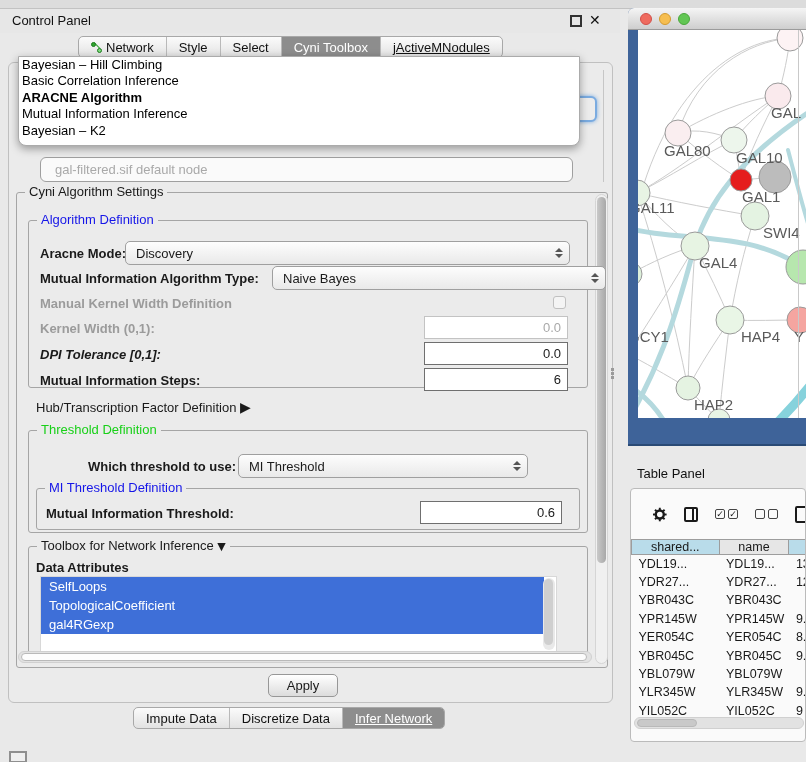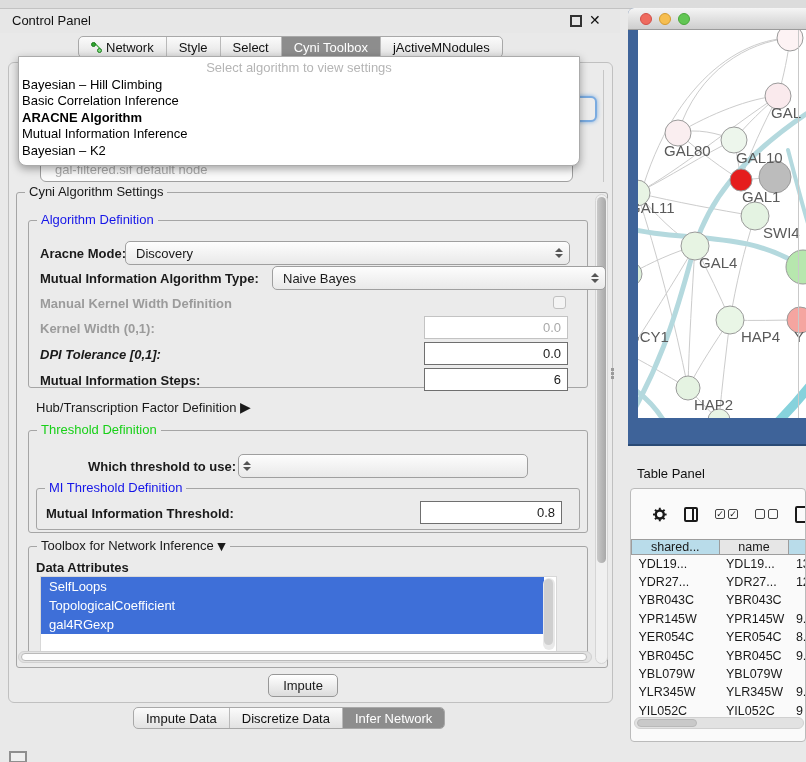--- a/index.html
+++ b/index.html
@@ -13,21 +13,21 @@
   #top-strip { left:0; top:0; width:806px; height:9px; background:#dcdcdc; border-bottom:1px solid #c2c2c2; }
   #cp-titlebar { left:0; top:9px; width:620px; height:24px; background:#e7e7e7; }
   #cp-title { left:12px; top:4px; font-size:13px; color:#111; }
   #cp-float { left:570px; top:6px; width:12px; height:12px; border:2px solid #333; background:transparent; }
   #cp-close { left:589px; top:3px; font-size:14px; font-weight:bold; color:#111; }
 
   
   .tabgroup { display:flex; border:1px solid #a8a8a8; border-radius:5px; overflow:hidden;
               background:linear-gradient(#fbfbfb,#e2e2e2); height:22px; }
   .tab { padding:3px 12px 0 12px; border-right:1px solid #b9b9b9; color:#111; white-space:nowrap; cursor:default; }
-  .tab:last-child { border-right:none; }
+  .tab:last-child { border-right:none;text-decoration:underline; }
   .tab.sel { background:#8d8d8d; color:#fff; }
   #top-tabs { left:78px; top:36px; }
   #bottom-tabs { left:133px; top:707px; }
   .net-ic { display:inline-block; width:11px; height:11px; position:relative; margin-right:4px; top:1px; }
   .net-ic i { position:absolute; width:5px; height:5px; border-radius:50%; background:#2ea52e; border:1px solid #1d7a1d; }
   .net-ic i:nth-child(1){ left:0; top:0; } .net-ic i:nth-child(2){ left:6px; top:6px; background:#7ddc7d; }
   .net-ic em { position:absolute; left:2px; top:3px; width:8px; border-top:1px solid #2ea52e; transform:rotate(45deg); }
 
   
   #main-panel { left:8px; top:62px; width:605px; height:641px; background:#ebebeb;
@@ -129,21 +129,20 @@
     <div class="tab"><span>jActiveMNodules</span></div>
   </div>
 
 <div id="main-panel" class="abs"></div>
 
 <div id="bg-groupline" class="abs"></div>
 <div id="focus-combo" class="abs"></div>
 <div id="bg-combo" class="abs">gal-filtered.sif default node</div>
 
 <div id="algo-popup" class="abs">
-  <div id="algo-placeholder">Select algorithm to view settings</div>
   <div id="algo-items">
       <div class="algo-item">Bayesian – Hill Climbing</div>
       <div class="algo-item">Basic Correlation Inference</div>
       <div class="algo-item bold">ARACNE Algorithm</div>
       <div class="algo-item">Mutual Information Inference</div>
       <div class="algo-item">Bayesian – K2</div>
     </div>
 </div>
 
 <div class="abs group" style="left:16px; top:192px; width:592px; height:476px;">
@@ -184,48 +183,49 @@
 <div class="abs" style="left:36px; top:399px;">
   <span>Hub/Transcription Factor Definition</span>
   <span class="tri" style="font-size:14px;"> ▶</span>
 </div>
 
 <div class="abs group" style="left:28px; top:430px; width:560px; height:103px;">
   <span class="legend green">Threshold Definition</span>
 </div>
 <div class="abs flabel" style="left:88px; top:459px;">Which threshold to use:</div>
 <div class="abs combo" style="left:238px; top:454px; width:290px; height:24px;">
+  <span class="ctext">MI Threshold</span>
   <span class="arrows">
       <b class="up"></b>
       <b class="dn"></b>
     </span>
 </div>
 <div class="abs group" style="left:36px; top:488px; width:544px; height:42px;">
   <span class="legend blue" style="background:#ebebeb;">MI Threshold Definition</span>
 </div>
 <div class="abs flabel" style="left:46px; top:506px;">Mutual Information Threshold:</div>
-<div class="abs field" style="left:420px; top:501px; width:142px; height:23px;">0.8</div>
+<div class="abs field" style="left:420px; top:501px; width:142px; height:23px;">0.6</div>
 
 <div class="abs group" style="left:28px; top:546px; width:560px; height:116px;">
   <span class="legend"><span>Toolbox for Network Inference</span> <span class="tri">▼</span></span>
 </div>
 <div class="abs flabel" style="left:36px; top:560px;">Data Attributes</div>
 <div id="attr-list" class="abs">
     <div class="attr-item">SelfLoops</div>
     <div class="attr-item">TopologicalCoefficient</div>
     <div class="attr-item">gal4RGexp</div>
   </div>
 <div class="abs vsb-track" style="left:543px; top:578px; width:12px; height:72px; border:none; background:#e9e9e9;">
   <div class="vsb-thumb" style="top:1px; height:66px; background:#cfcfcf;"></div>
 </div>
 <div class="abs hsb-track" style="left:18px; top:651px; width:574px;">
   <div class="hsb-thumb" style="left:2px; width:566px;"></div>
 </div>
 
-<div id="apply-btn" class="abs">Impute</div>
+<div id="apply-btn" class="abs">Apply</div>
 
 <div id="bottom-tabs" class="abs tabgroup">
     <div class="tab"><span>Impute Data</span></div>
     <div class="tab"><span>Discretize Data</span></div>
     <div class="tab sel"><span>Infer Network</span></div>
   </div>
 
 <div id="bl-icon" class="abs"></div>
 <div id="gripper" class="abs">
     <i></i>

